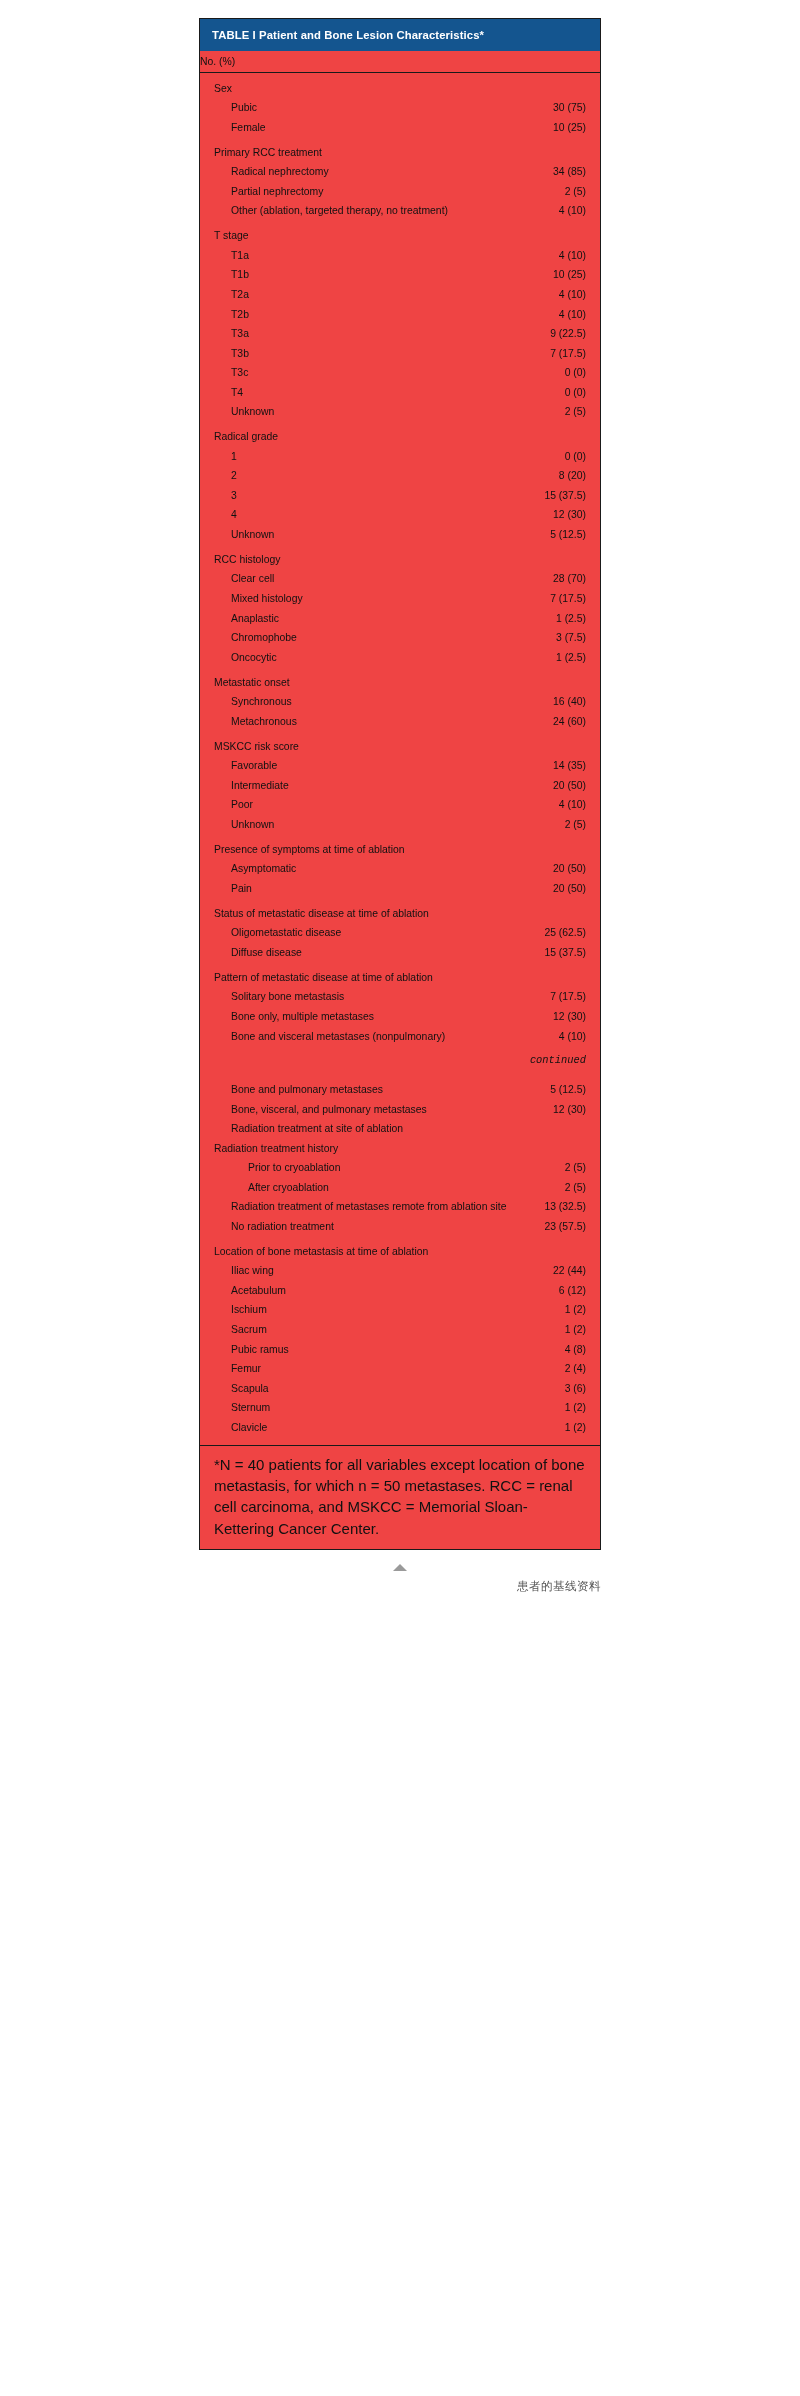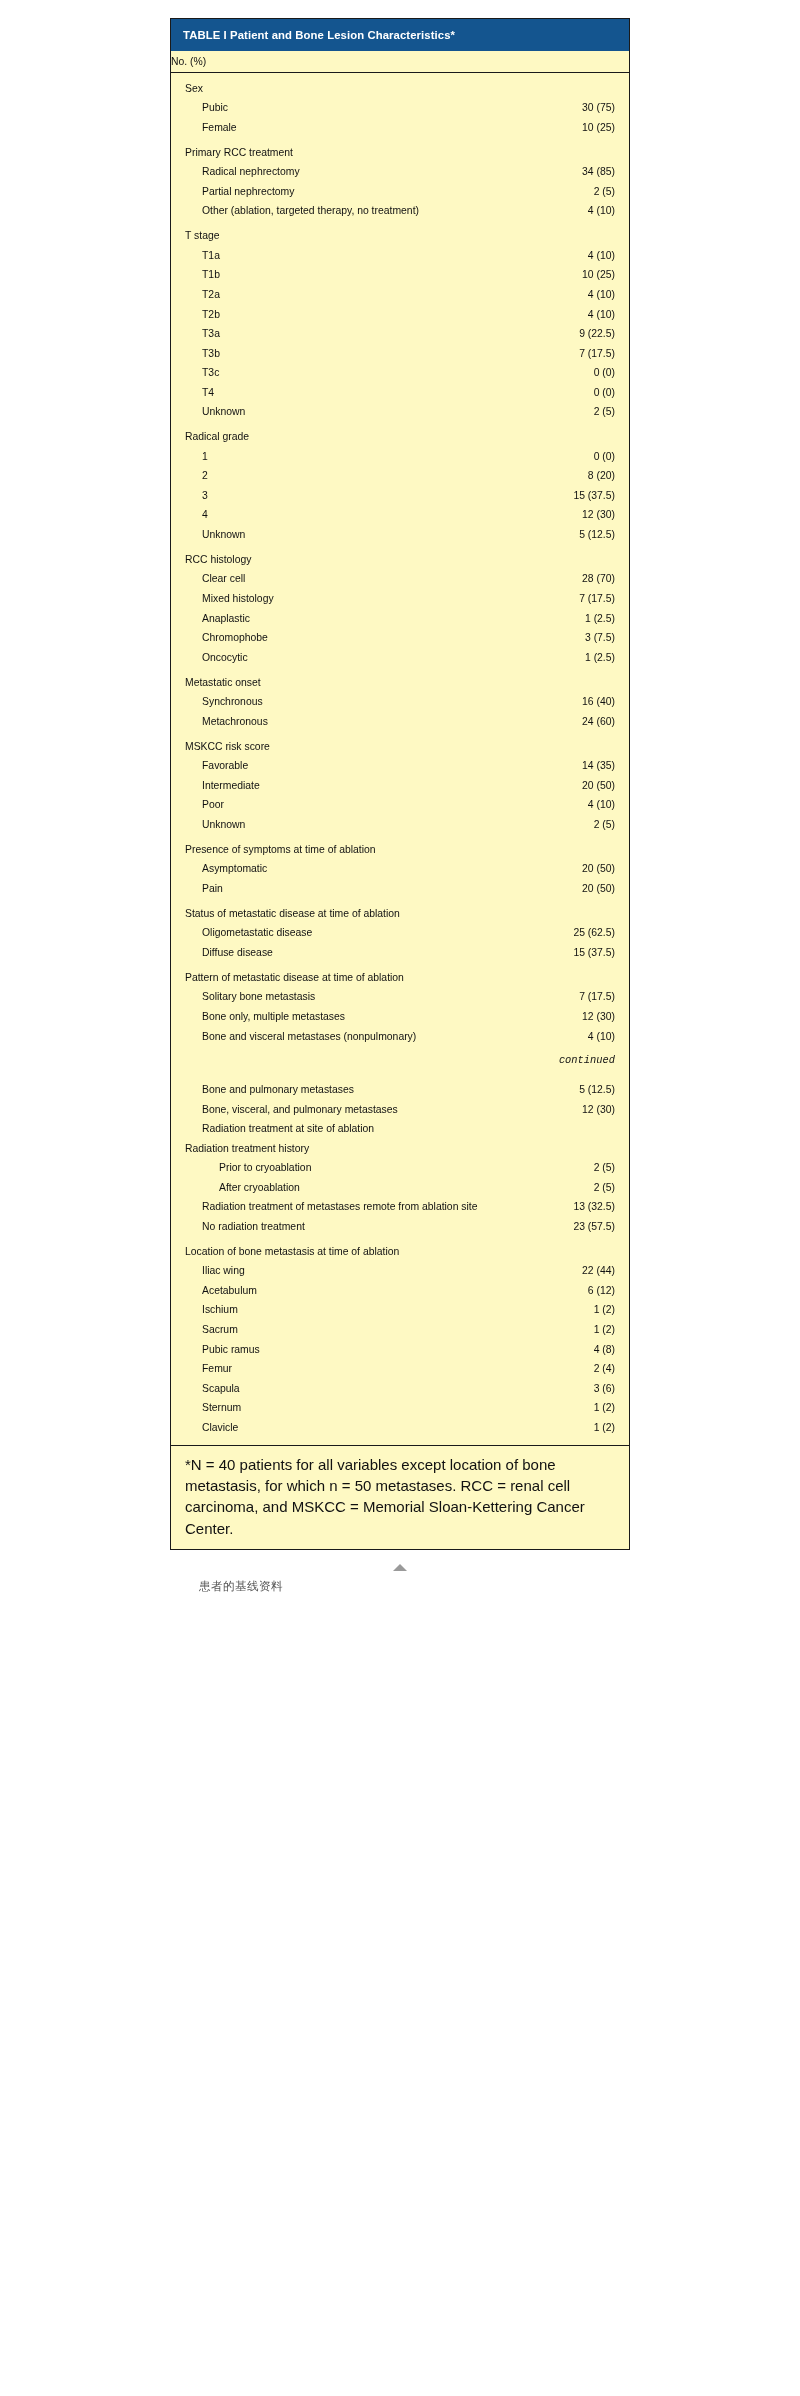--- a/index.html
+++ b/index.html
@@ -14,25 +14,25 @@
     -webkit-font-smoothing: antialiased;
   }
   .page {
     position: relative;
     width: 800px;
     min-height: 2396px;
     box-sizing: border-box;
     padding: 18px 0 0 0;
   }
   .table-wrap {
-    width: 460px;
+    width: 402px;
     margin: 0 auto;
     box-sizing: border-box;
     border: 1px solid #1a1a1a;
-    background: #fef9c3;
+    background: #ef4444;
   }
   .table-title {
     background: #14558f;
     color: #ffffff;
     font-size: 11.3px;
     font-weight: bold;
     padding: 9px 10px 9px 12px;
     line-height: 1.25;
     letter-spacing: 0.1px;
   }
@@ -83,21 +83,21 @@
   .footnote {
     border-top: 1px solid #1a1a1a;
     padding: 8px 14px 10px 14px;
     font-size: 15px;
     line-height: 1.42;
     color: #111111;
   }
   .caption-area {
     width: 402px;
     margin: 14px auto 0 auto;
-    text-align: left;
+    text-align: right;
   }
   .caret {
     width: 0;
     height: 0;
     margin: 0 auto 8px auto;
     border-left: 7px solid transparent;
     border-right: 7px solid transparent;
     border-bottom: 7px solid #9a9a9a;
   }
   .caption-text {

